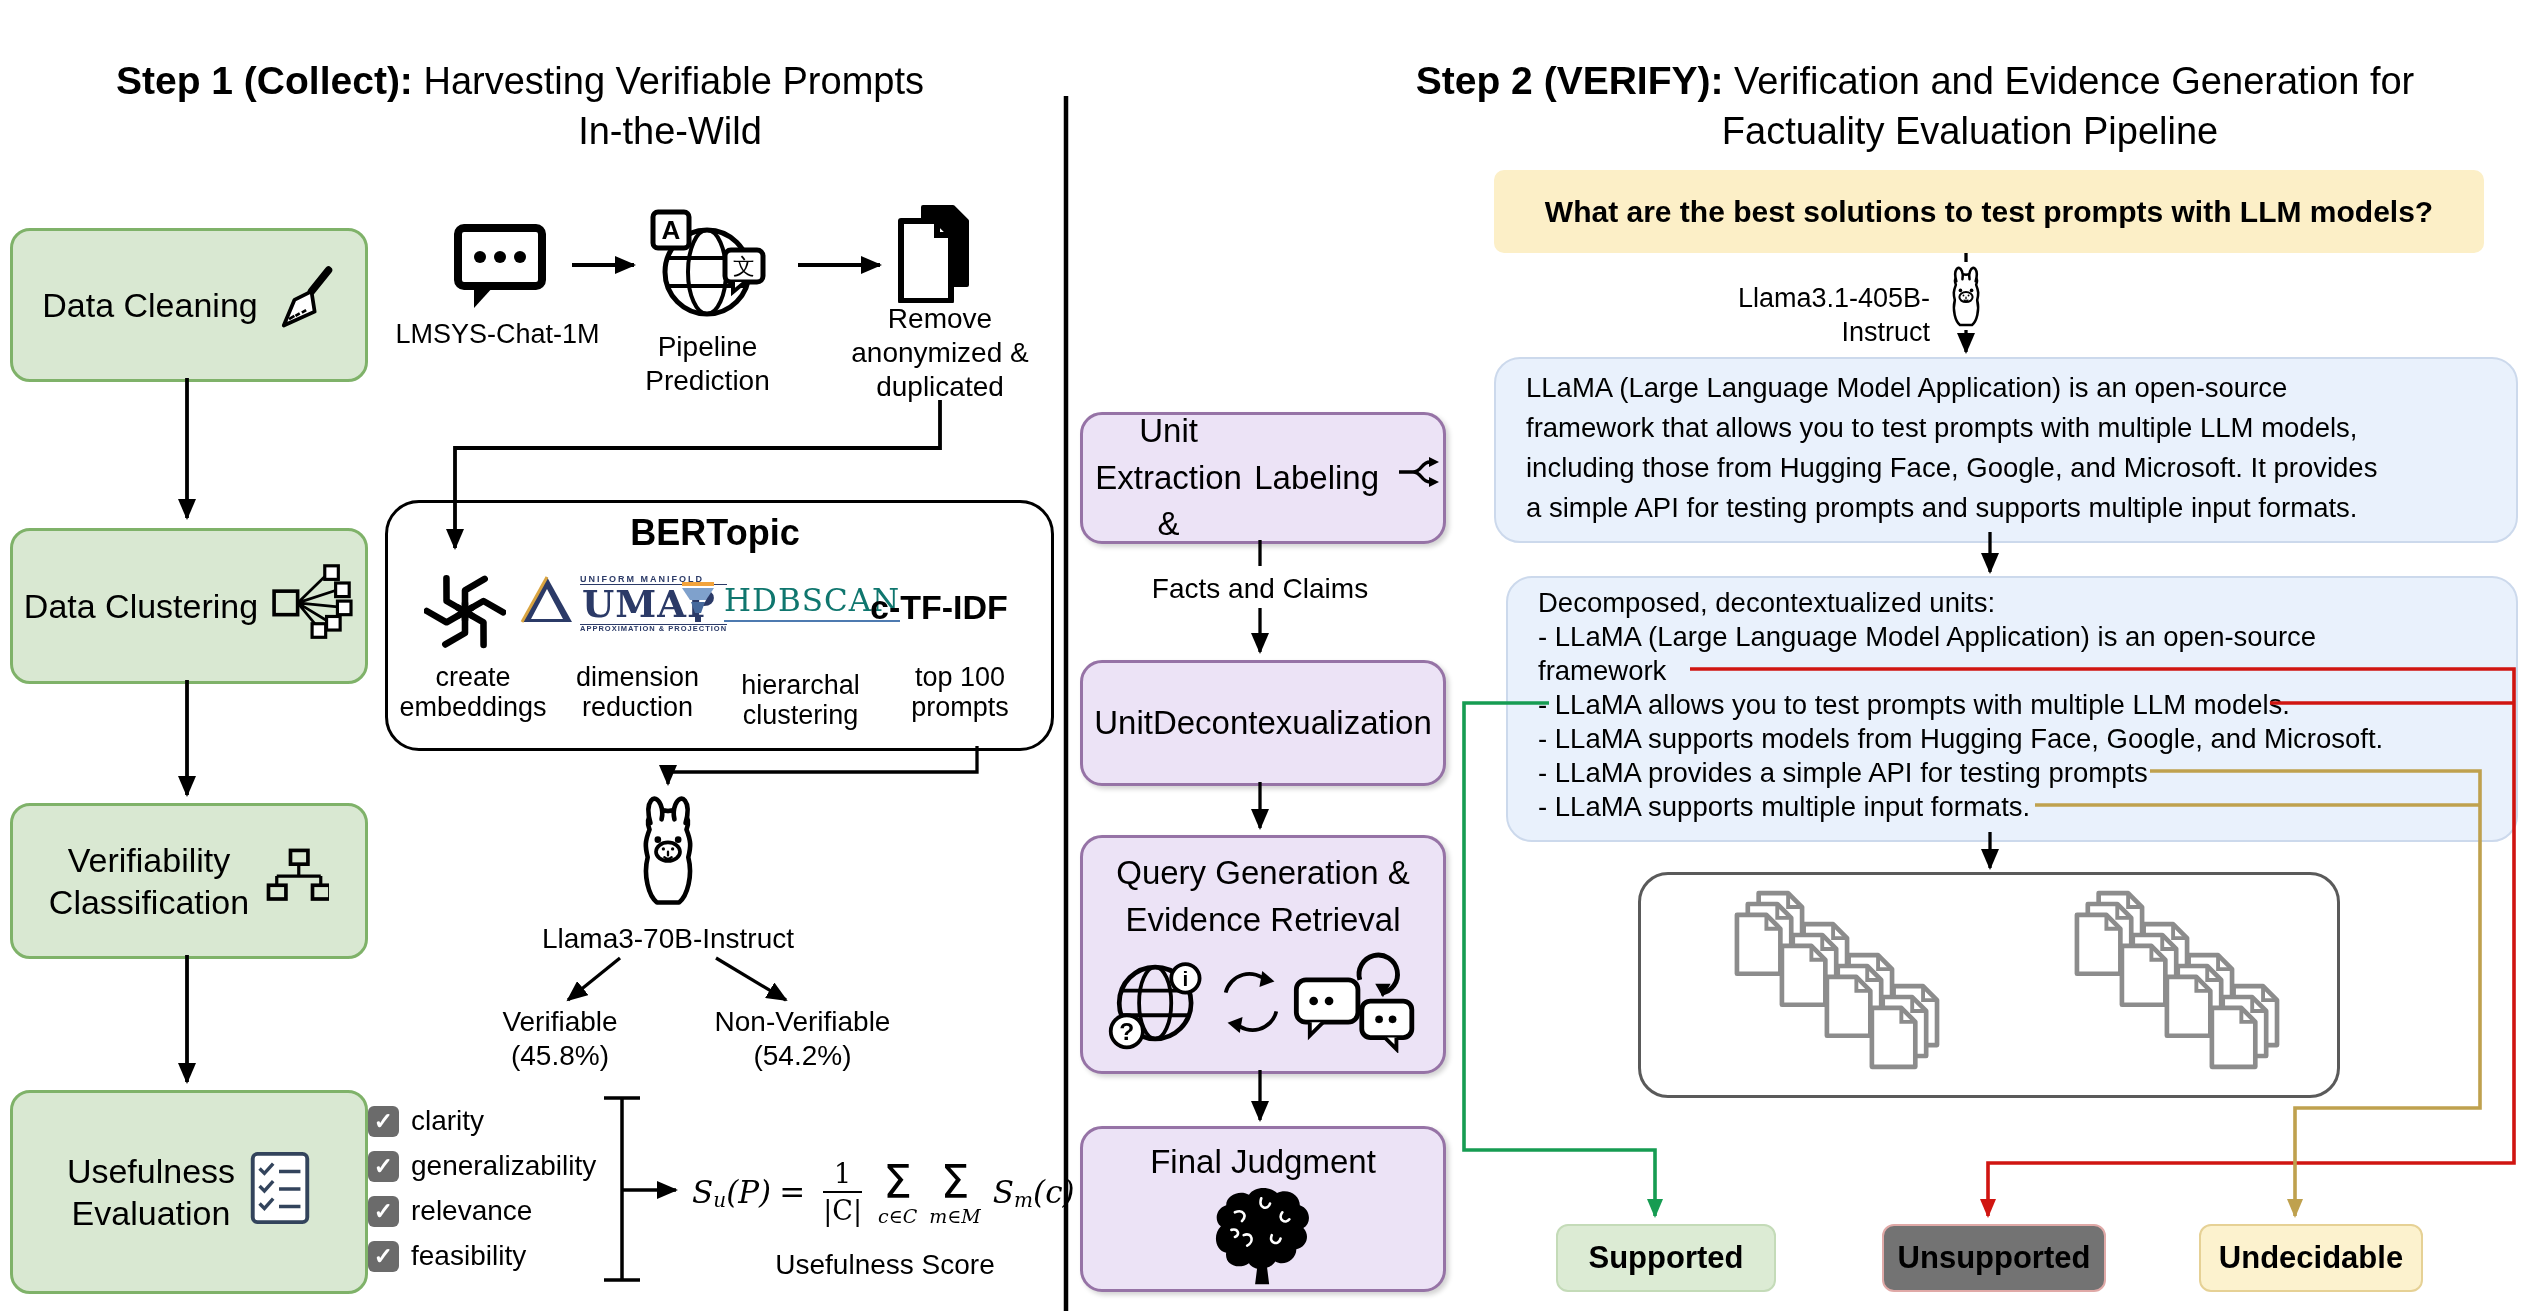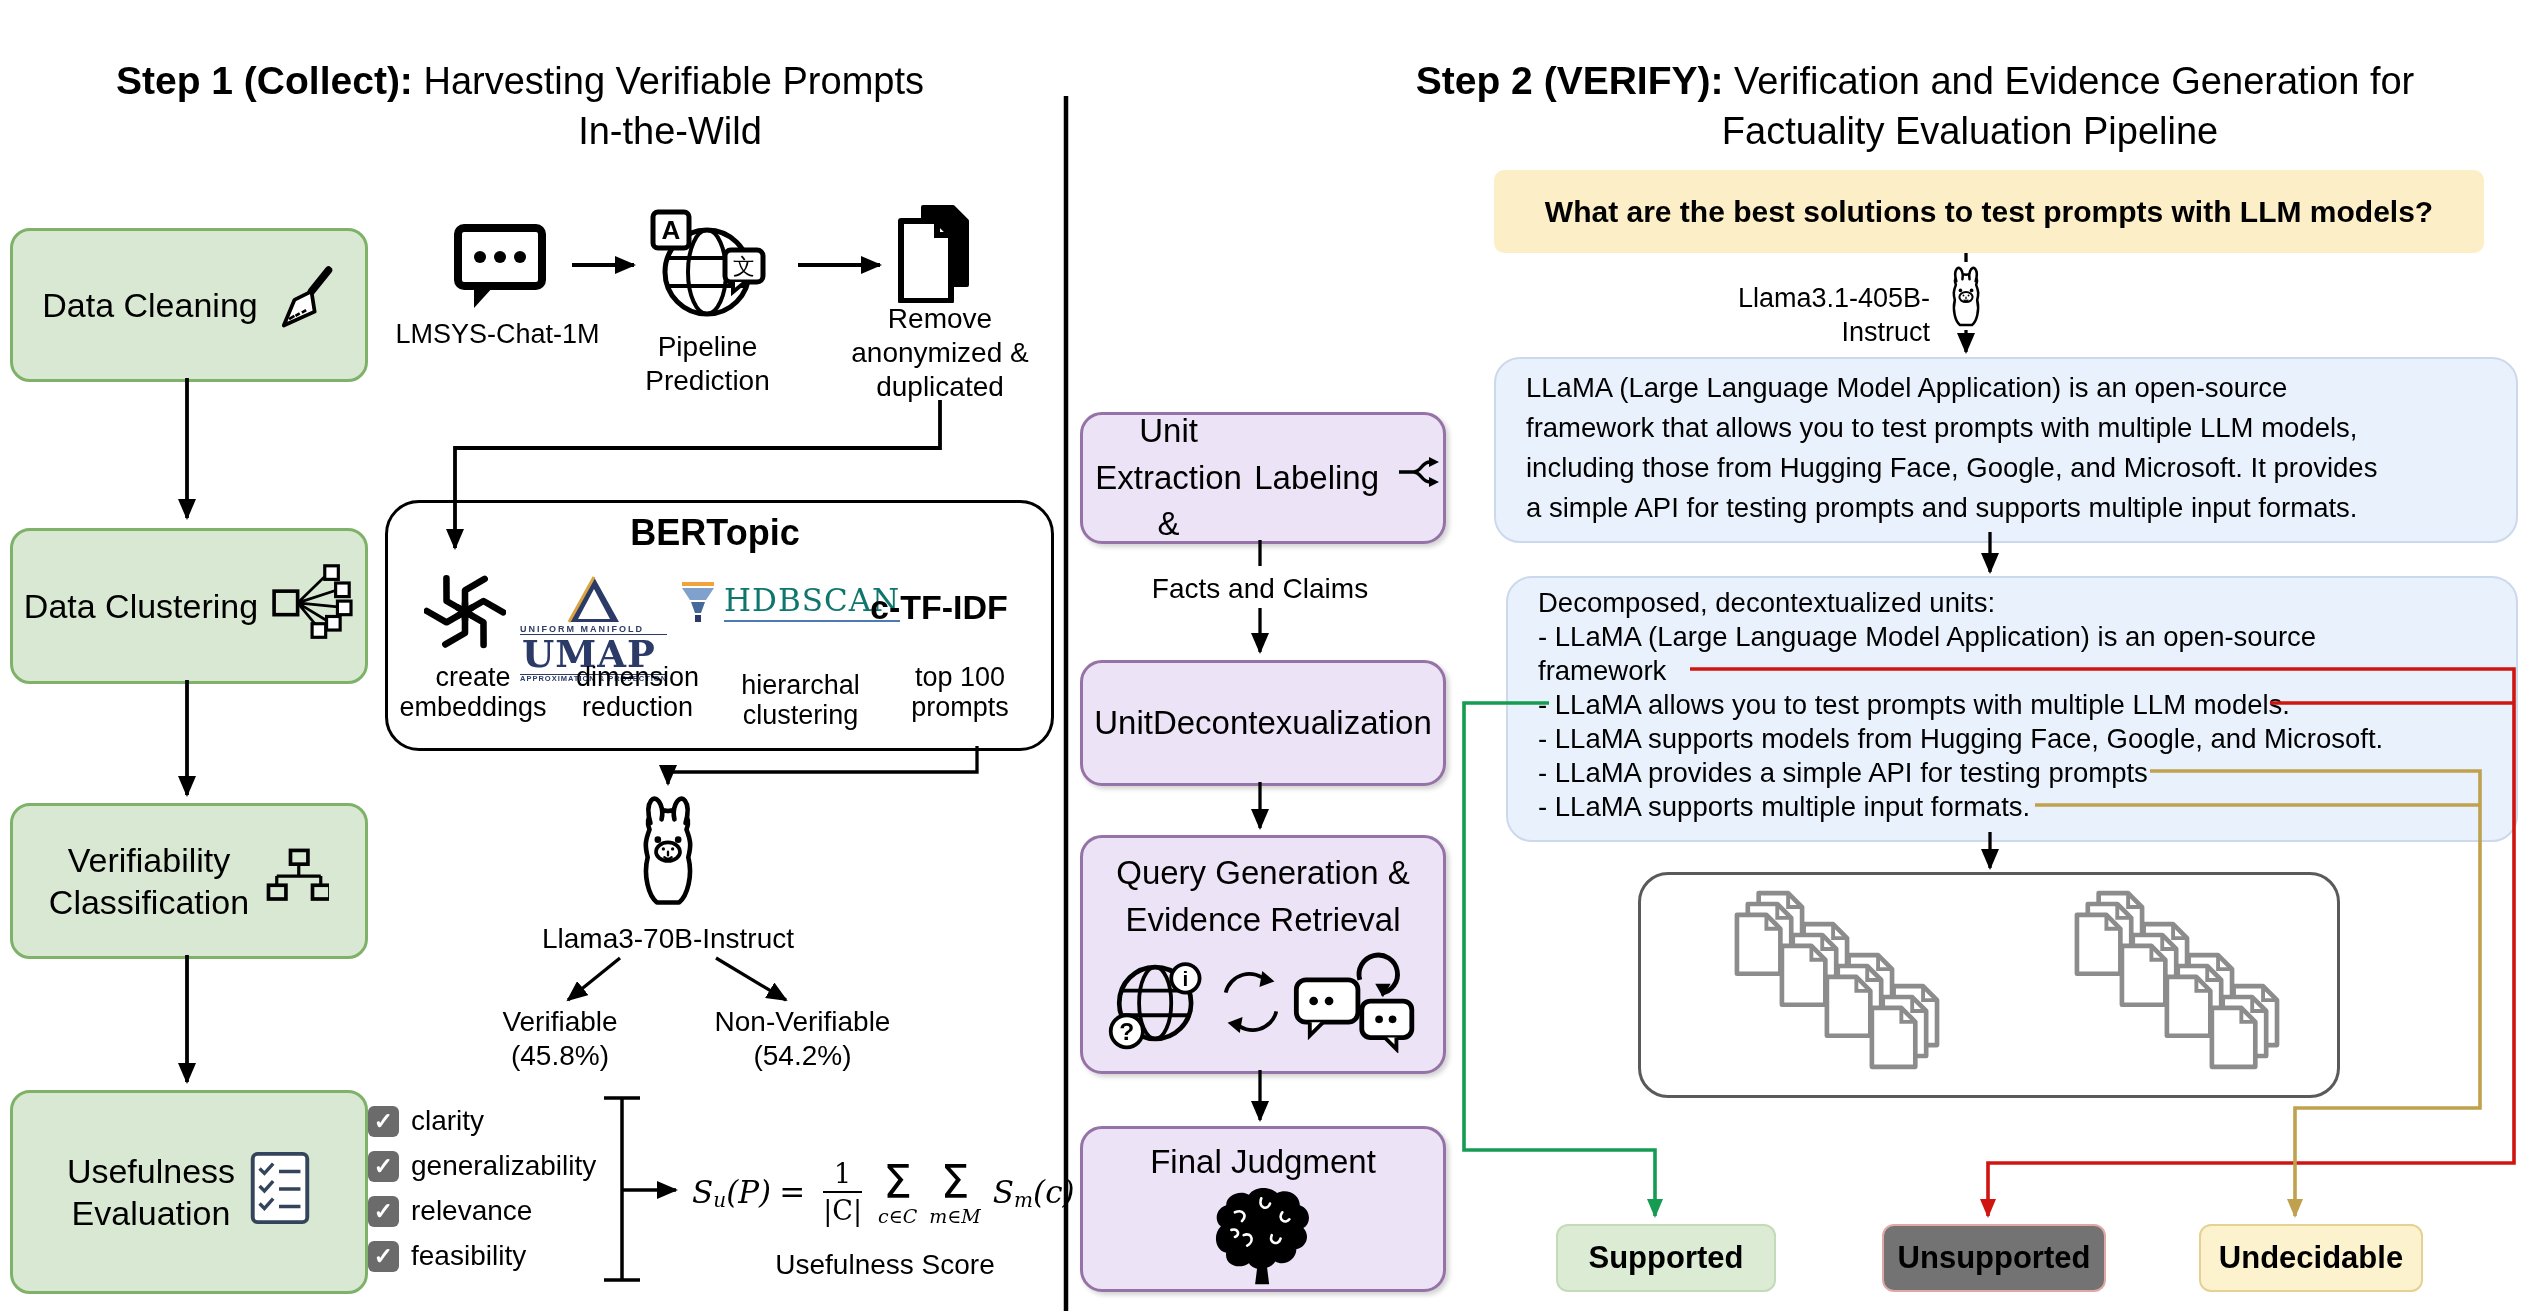--- a/index.html
+++ b/index.html
@@ -210,21 +210,21 @@
         <path d="M0,10 L0,-26 L24,-40" transform="rotate(0)"></path>
         <path d="M0,10 L0,-26 L24,-40" transform="rotate(60)"></path>
         <path d="M0,10 L0,-26 L24,-40" transform="rotate(120)"></path>
         <path d="M0,10 L0,-26 L24,-40" transform="rotate(180)"></path>
         <path d="M0,10 L0,-26 L24,-40" transform="rotate(240)"></path>
         <path d="M0,10 L0,-26 L24,-40" transform="rotate(300)"></path>
       </g>
     </svg>
   </div>
 
-  <div class="abs" style="left:520px;top:575px;display:flex;align-items:center;flex-direction:column;">
+  <div class="abs" style="left:520px;top:575px;display:flex;gap:6px;">
     <svg width="54" height="50" viewBox="0 0 54 50">
       <path d="M27,2 L52,47 H2 Z" fill="#2b3a67"></path>
       <path d="M27,14 L43,44 H11 Z" fill="#fff"></path>
       <path d="M2,47 L27,2" stroke="#d9a441" stroke-width="3" fill="none"></path>
     </svg>
     <span class="umap-txt">
       <div class="umap-top">UNIFORM MANIFOLD</div>
       <div class="umap-name">UMAP</div>
       <div class="umap-bot">APPROXIMATION &amp; PROJECTION</div>
     </span>

